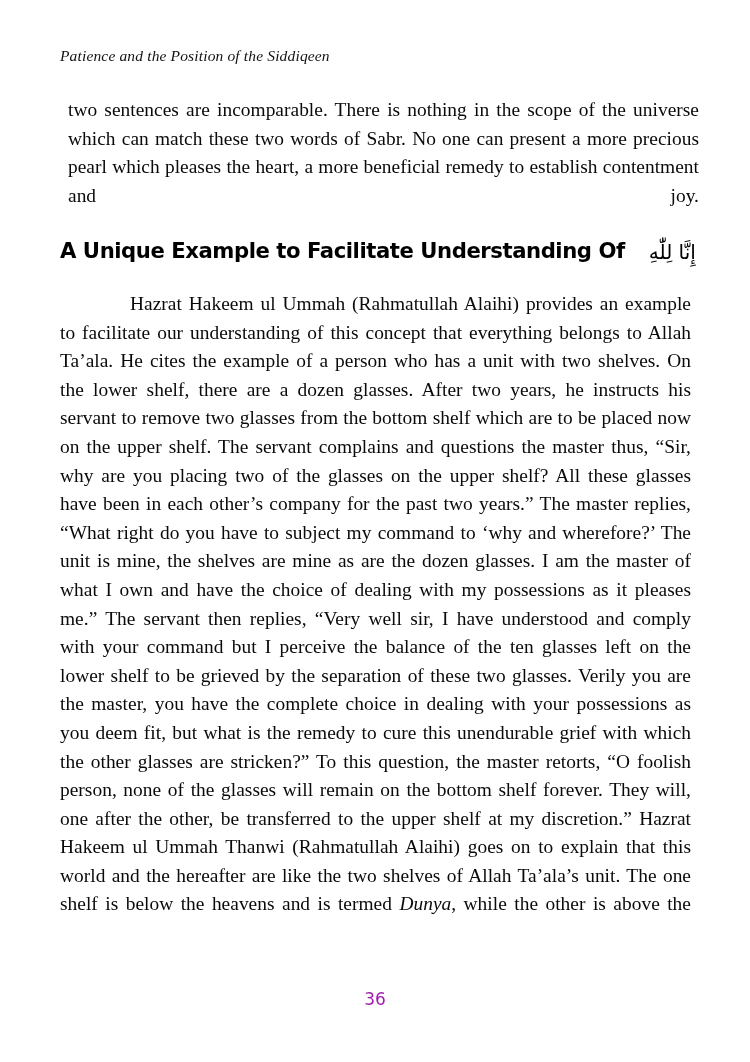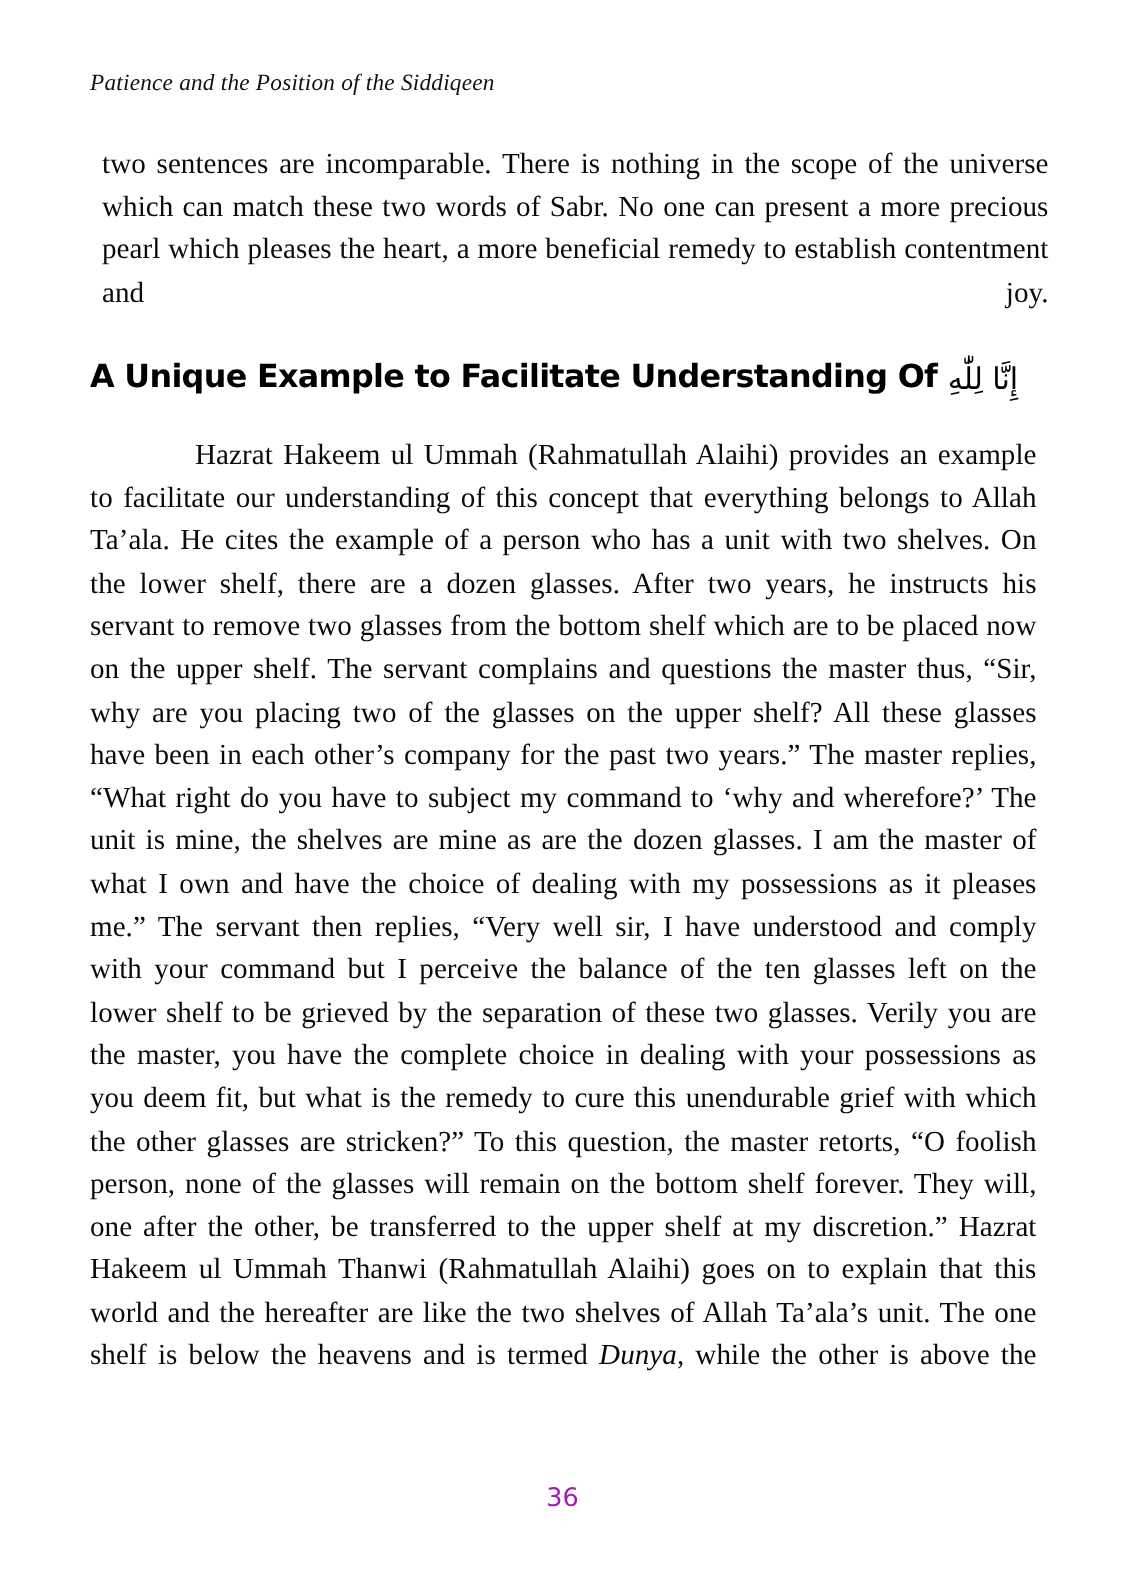--- a/index.html
+++ b/index.html
@@ -72,21 +72,21 @@
     color: #000000;
     white-space: nowrap;
   }
   .heading-block {
     position: absolute;
     left: 60px;
     top: 238px;
     width: 660px;
     display: flex;
     align-items: baseline;
-    gap: 7px;
+    gap: 24px;
   }
   .heading-arabic {
     font-family: "DejaVu Sans", sans-serif;
     font-size: 20px;
     line-height: 26px;
     font-weight: normal;
     direction: rtl;
     unicode-bidi: isolate;
     color: #000000;
     position: relative;

